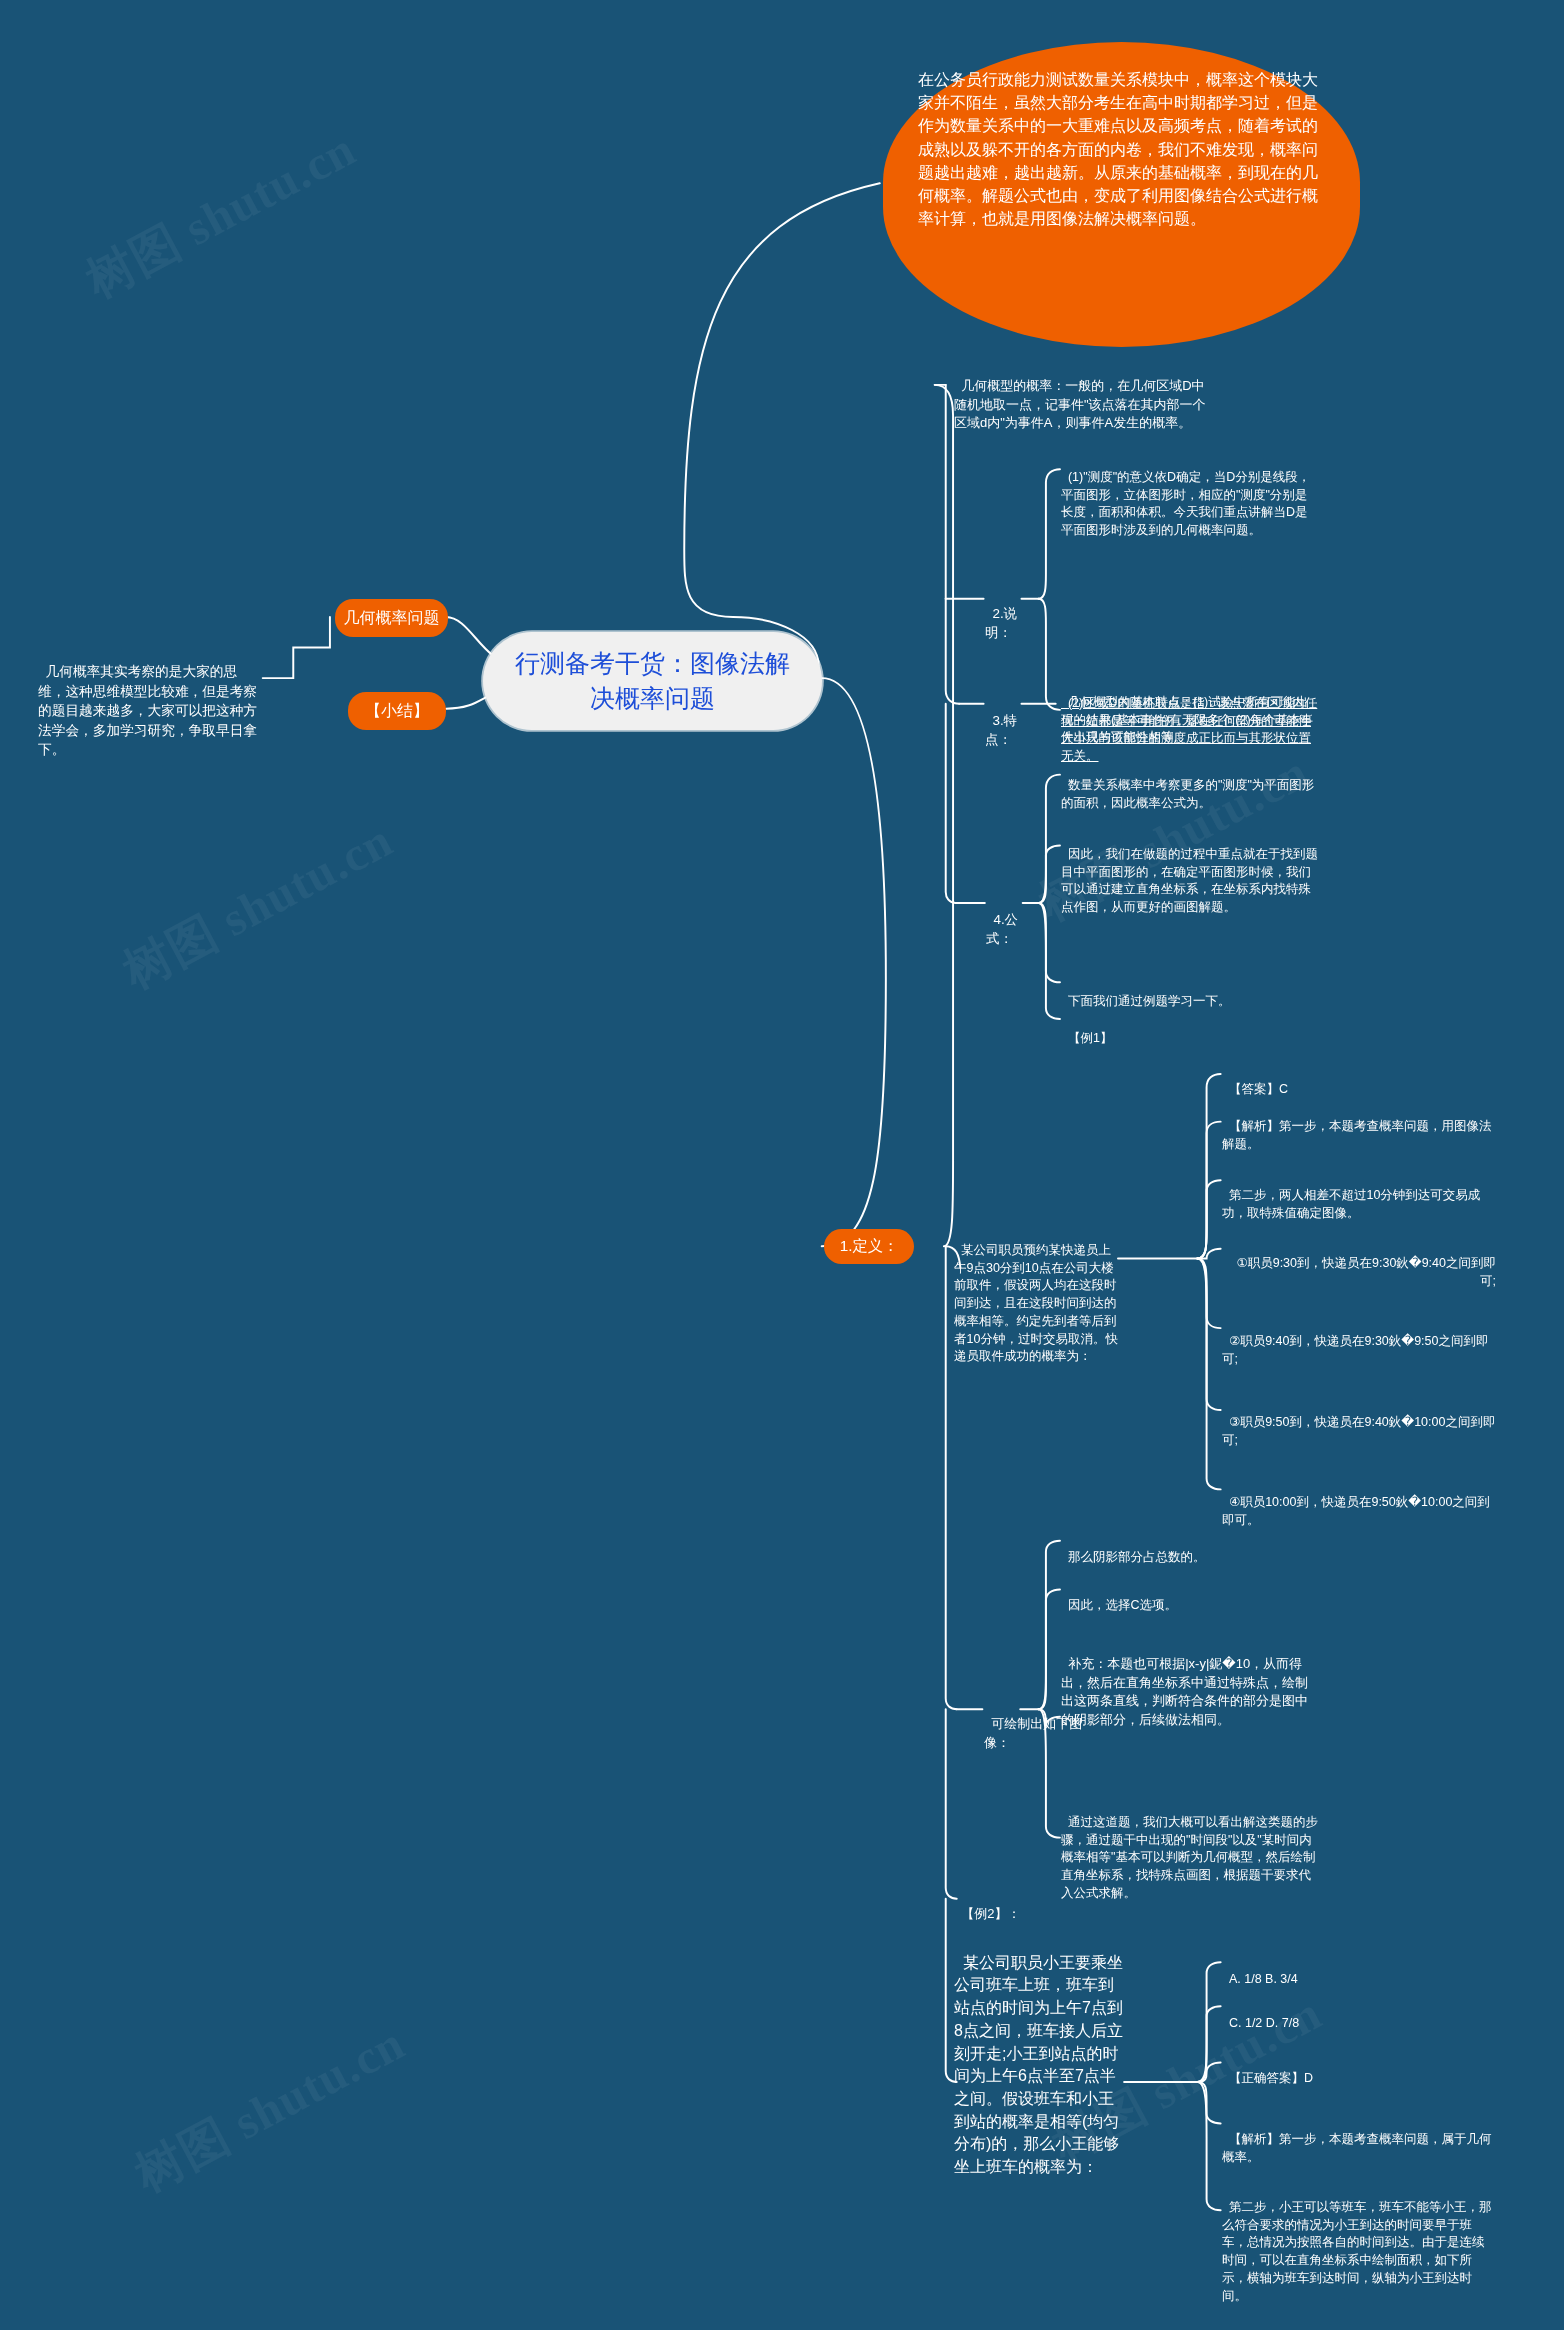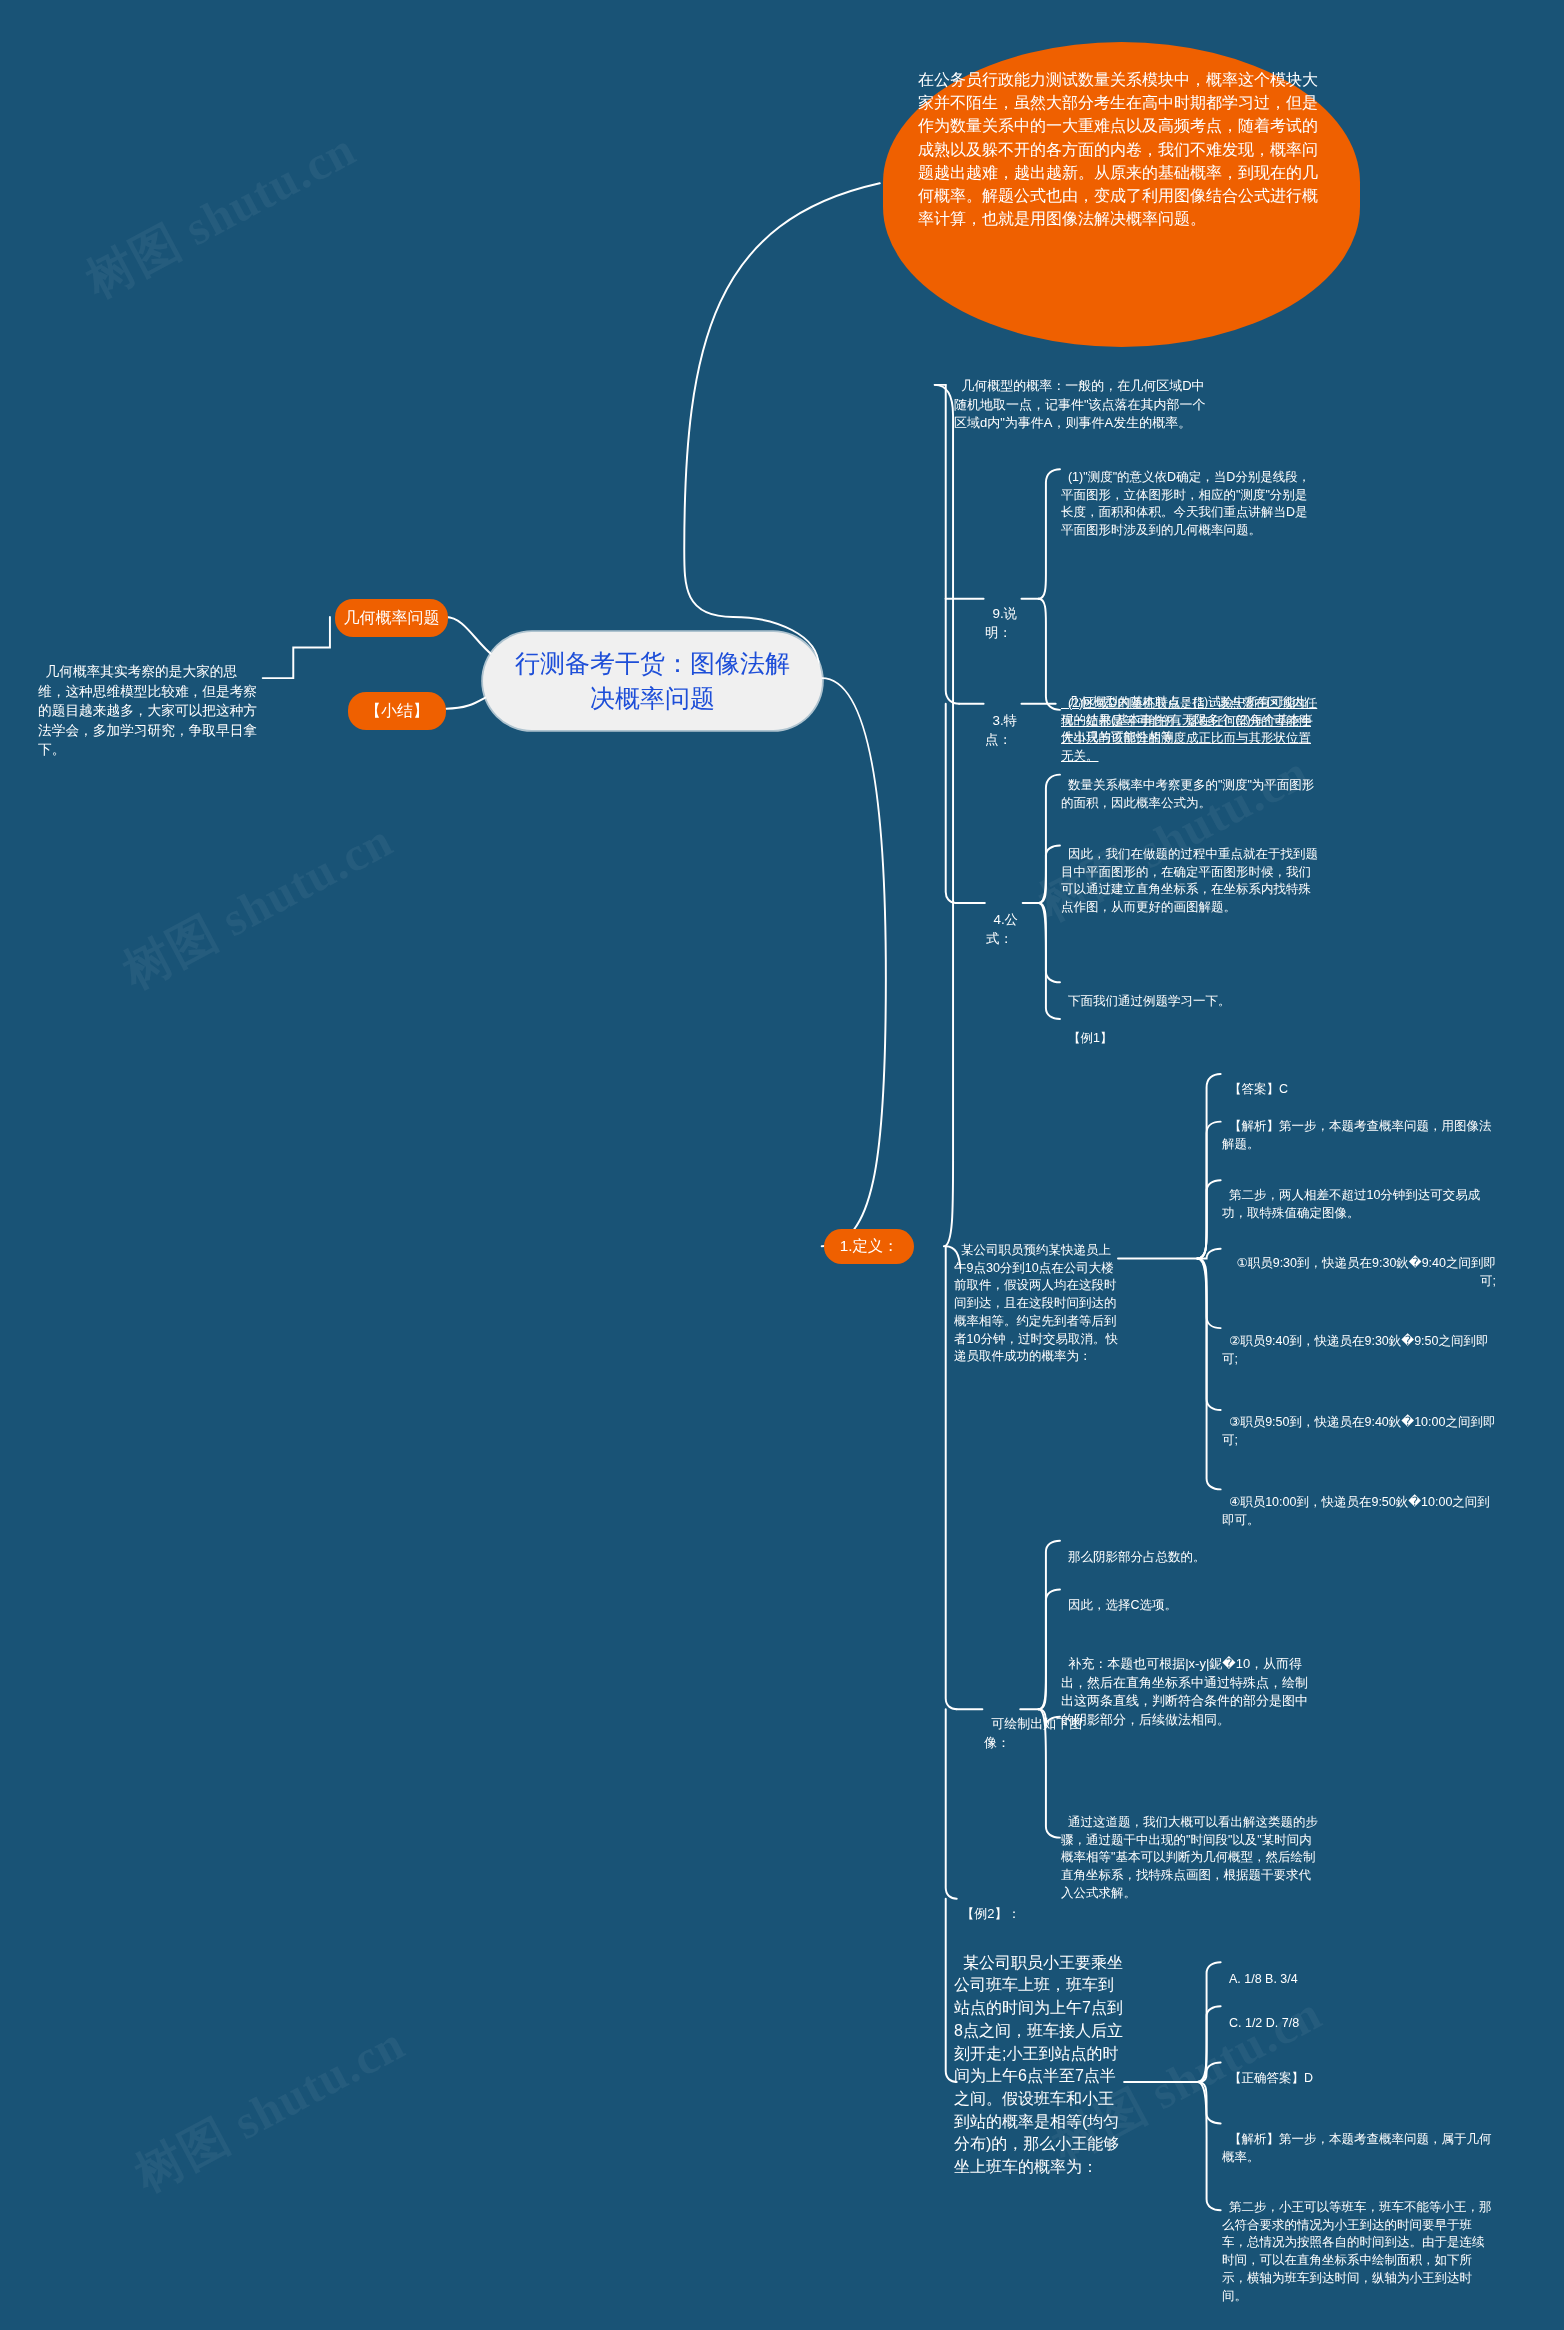--- a/index.html
+++ b/index.html
@@ -129,21 +129,21 @@
 
 <div class="tag" style="left:824px;top:1229px;width:90px;height:35px;font-size:15.3px;">
   <span>1.定义：</span>
 </div>
 
 <div class="txt" style="left:954px;top:359px;width:257px;font-size:13px;">
   <span>几何概型的概率：一般的，在几何区域D中随机地取一点，记事件"该点落在其内部一个区域d内"为事件A，则事件A发生的概率。</span>
 </div>
 
 <div class="txt" style="left:985px;top:585px;width:43px;font-size:13.4px;">
-  <span>9.说明：</span>
+  <span>2.说明：</span>
 </div>
 <div class="txt" style="left:1061px;top:451px;width:257px;font-size:12.5px;">
   <span>(1)"测度"的意义依D确定，当D分别是线段，平面图形，立体图形时，相应的"测度"分别是长度，面积和体积。今天我们重点讲解当D是平面图形时涉及到的几何概率问题。</span>
 </div>
 <div class="txt" style="left:1061px;top:677px;width:257px;font-size:12.5px;text-decoration:underline;">
   <span>(2)区域D内随机取点是指：该点落在区域内任何一处都是等可能的，落在任何部分的可能性大小只与该部分的测度成正比而与其形状位置无关。</span>
 </div>
 
 <div class="txt" style="left:985px;top:692px;width:43px;font-size:13.4px;">
   <span>3.特点：</span>

